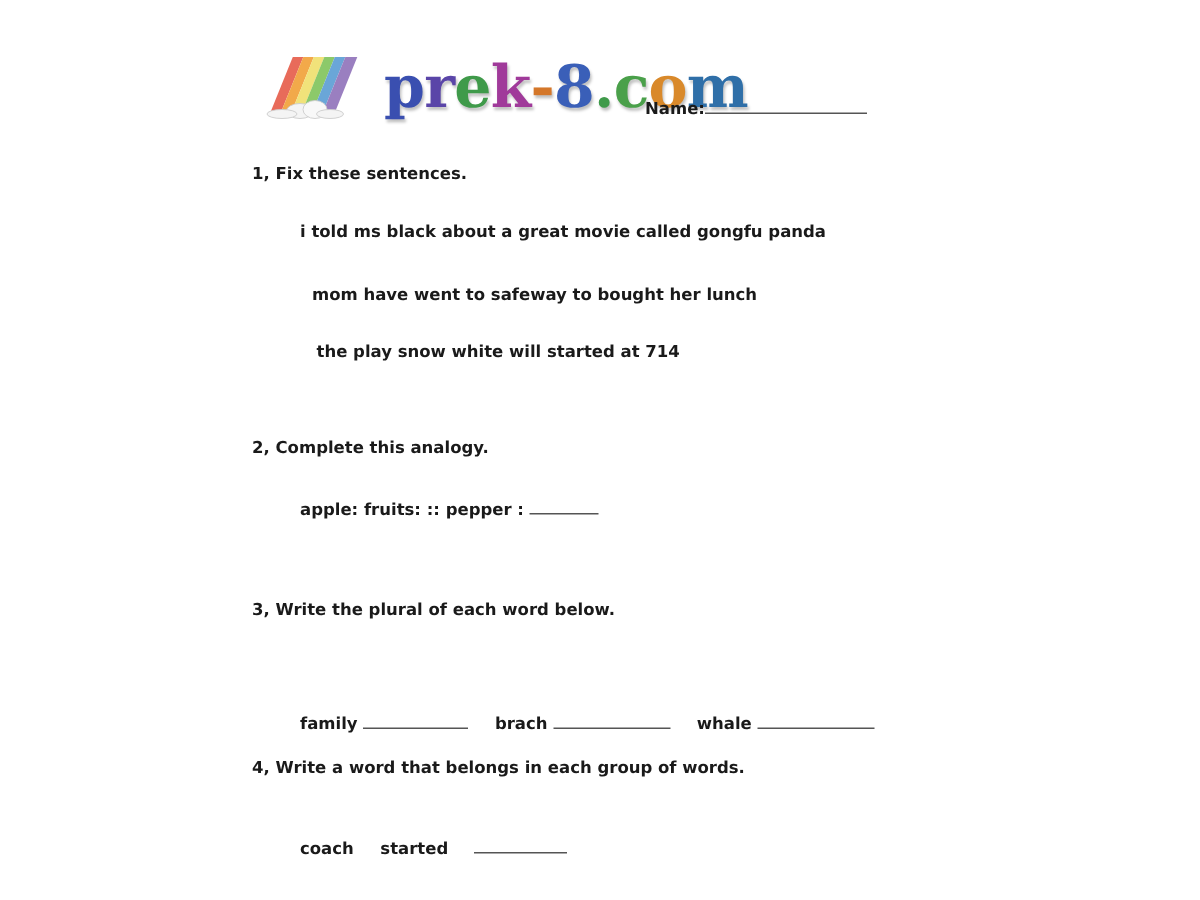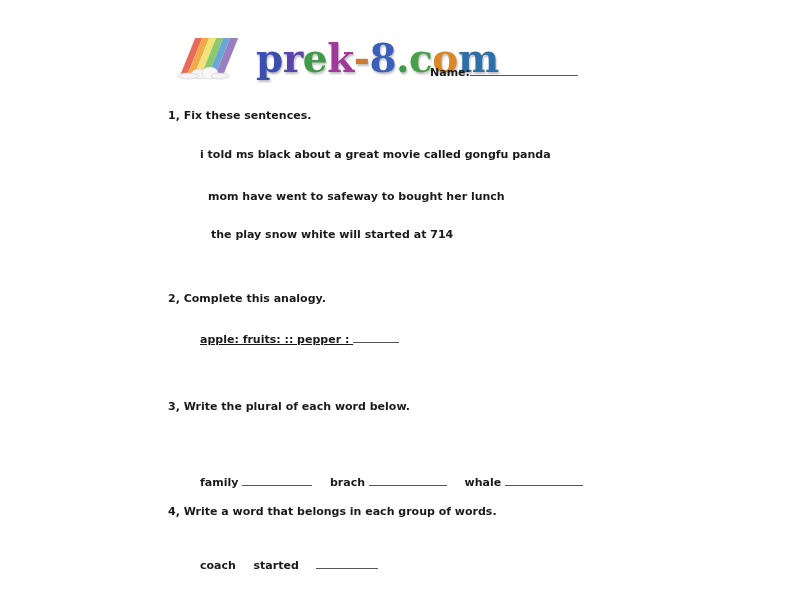--- a/index.html
+++ b/index.html
@@ -37,21 +37,21 @@
 <div class="abs txt" style="left:430px; top:66px;">
   <span>Name:</span><span class="blank" style="width:108px;"></span>
 </div>
 
 <div class="abs txt" style="left:168px; top:109px;">1, Fix these sentences.</div>
 <div class="abs txt" style="left:200px; top:148px;">i told ms black about a great movie called gongfu panda</div>
 <div class="abs txt" style="left:208px; top:190px;">mom have went to safeway to bought her lunch</div>
 <div class="abs txt" style="left:200px; top:228px;margin-left:11px;">the play snow white will started at 714</div>
 
 <div class="abs txt" style="left:168px; top:292px;">2, Complete this analogy.</div>
-<div class="abs txt" style="left:200px; top:333px;text-decoration:underline;">
+<div class="abs txt" style="left:200px; top:333px;">
   <span>apple: fruits: :: pepper :</span>
   <span class="blank" style="width:46px;"></span>
 </div>
 
 <div class="abs txt" style="left:168px; top:400px;">3, Write the plural of each word below.</div>
 <div class="abs txt" style="left:200px; top:439px;margin-top:37px;">
   <span>family</span>
   <span class="blank" style="width:70px;"></span>
   <span style="display:inline-block;width:10px;"></span>
   <span>brach</span>

